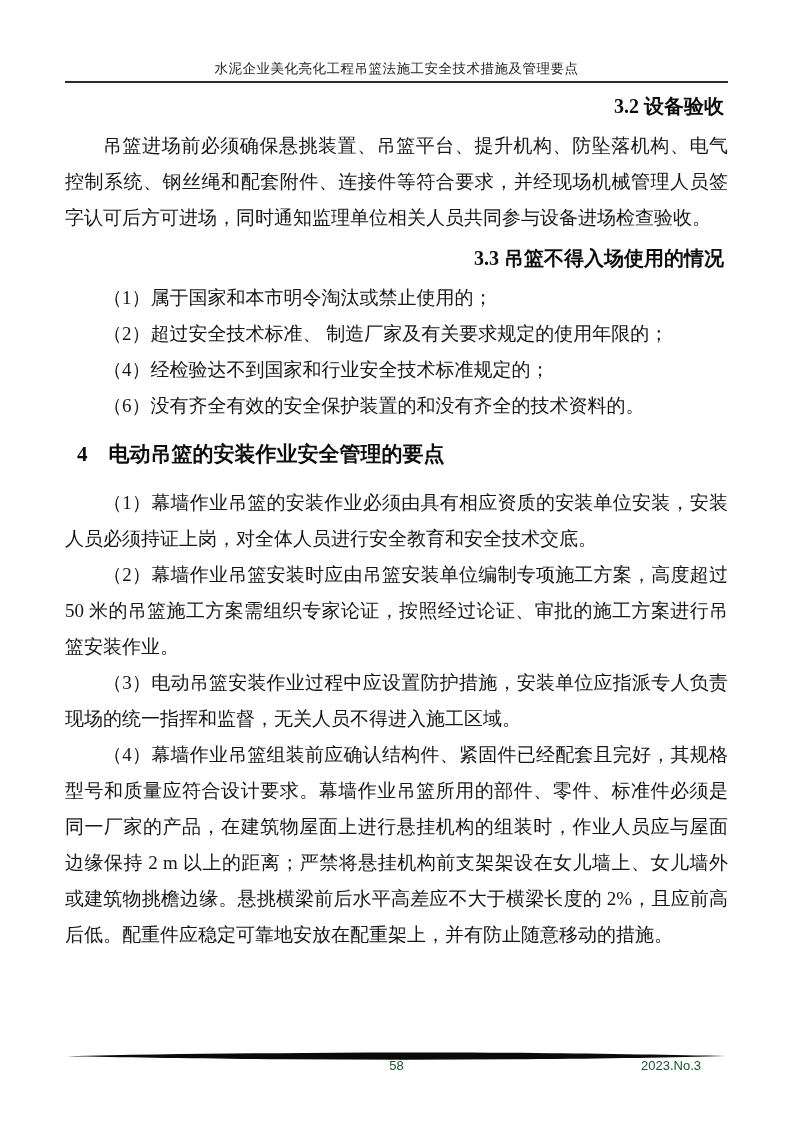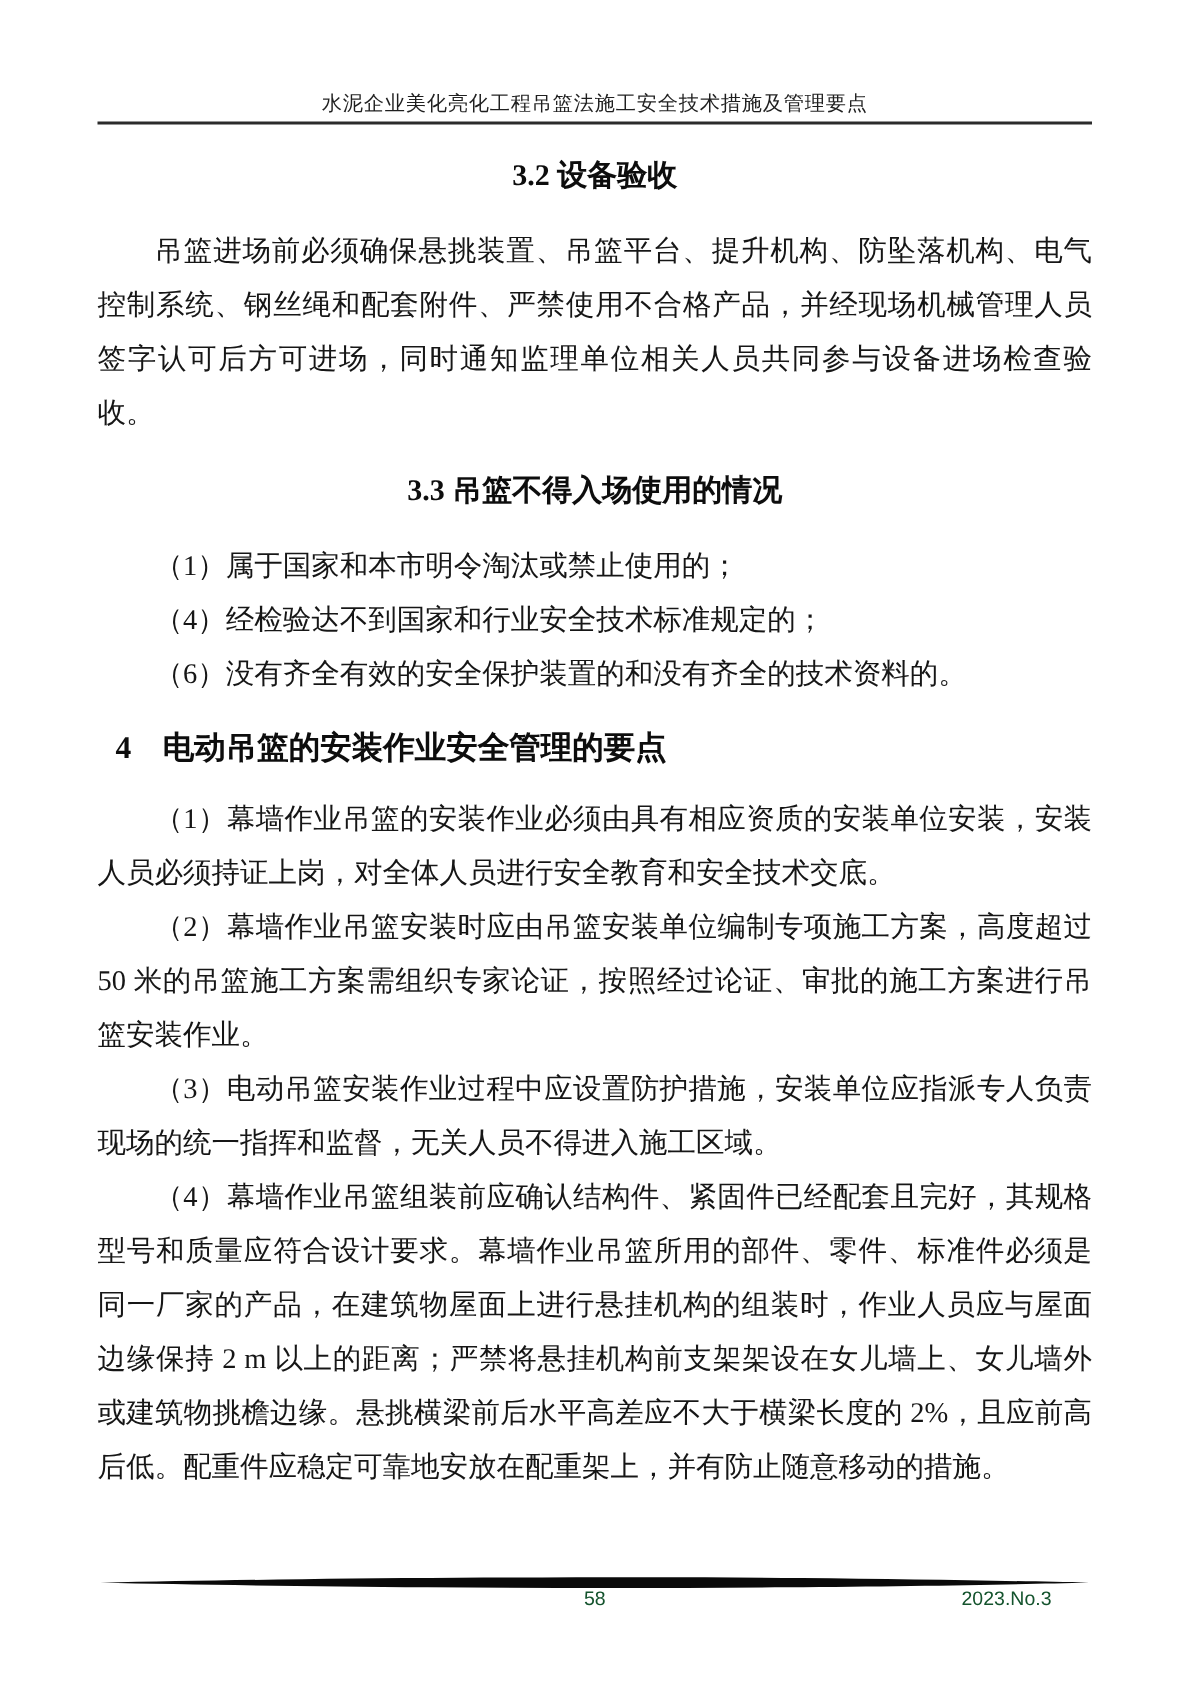--- a/index.html
+++ b/index.html
@@ -40,26 +40,26 @@
   }
   .para {
     margin: 0;
     font-size: 19px;
     line-height: 36px;
     text-align: justify;
     color: #161616;
   }
   .indent { text-indent: 38px; }
   .h2 {
-    margin: 15px;
+    margin: 4px;
     font-size: 20px;
     line-height: 36px;
     font-weight: bold;
     color: #0d0d0d;
-    text-align: center;
+    text-align: right;
   }
   .h1 {
     margin: 12px;
     font-size: 21px;
     line-height: 37px;
     font-weight: bold;
     color: #0d0d0d;
     text-align: left;
   }
   .footer-rule {
@@ -99,26 +99,27 @@
 <div class="page">
 
   <div class="running-head">水泥企业美化亮化工程吊篮法施工安全技术措施及管理要点</div>
 
   <div class="head-rule"></div>
 
   <div class="content">
 
     <p class="h2">3.2 设备验收</p>
 
-    <p class="para indent">吊篮进场前必须确保悬挑装置、吊篮平台、提升机构、防坠落机构、电气控制系统、钢丝绳和配套附件、严禁使用不合格产品，并经现场机械管理人员签字认可后方可进场，同时通知监理单位相关人员共同参与设备进场检查验收。</p>
+    <p class="para indent">吊篮进场前必须确保悬挑装置、吊篮平台、提升机构、防坠落机构、电气控制系统、钢丝绳和配套附件、连接件等符合要求，并经现场机械管理人员签字认可后方可进场，同时通知监理单位相关人员共同参与设备进场检查验收。</p>
 
     <p class="h2">3.3 吊篮不得入场使用的情况</p>
 
     <p class="para indent">（1）属于国家和本市明令淘汰或禁止使用的；</p>
 
+    <p class="para indent">（2）超过安全技术标准、 制造厂家及有关要求规定的使用年限的；</p>
 
     <p class="para indent">（4）经检验达不到国家和行业安全技术标准规定的；</p>
 
     <p class="para indent">（6）没有齐全有效的安全保护装置的和没有齐全的技术资料的。</p>
 
     <p class="h1">4　电动吊篮的安装作业安全管理的要点</p>
 
     <p class="para indent">（1）幕墙作业吊篮的安装作业必须由具有相应资质的安装单位安装，安装人员必须持证上岗，对全体人员进行安全教育和安全技术交底。</p>
 
     <p class="para indent">（2）幕墙作业吊篮安装时应由吊篮安装单位编制专项施工方案，高度超过 50 米的吊篮施工方案需组织专家论证，按照经过论证、审批的施工方案进行吊篮安装作业。</p>

